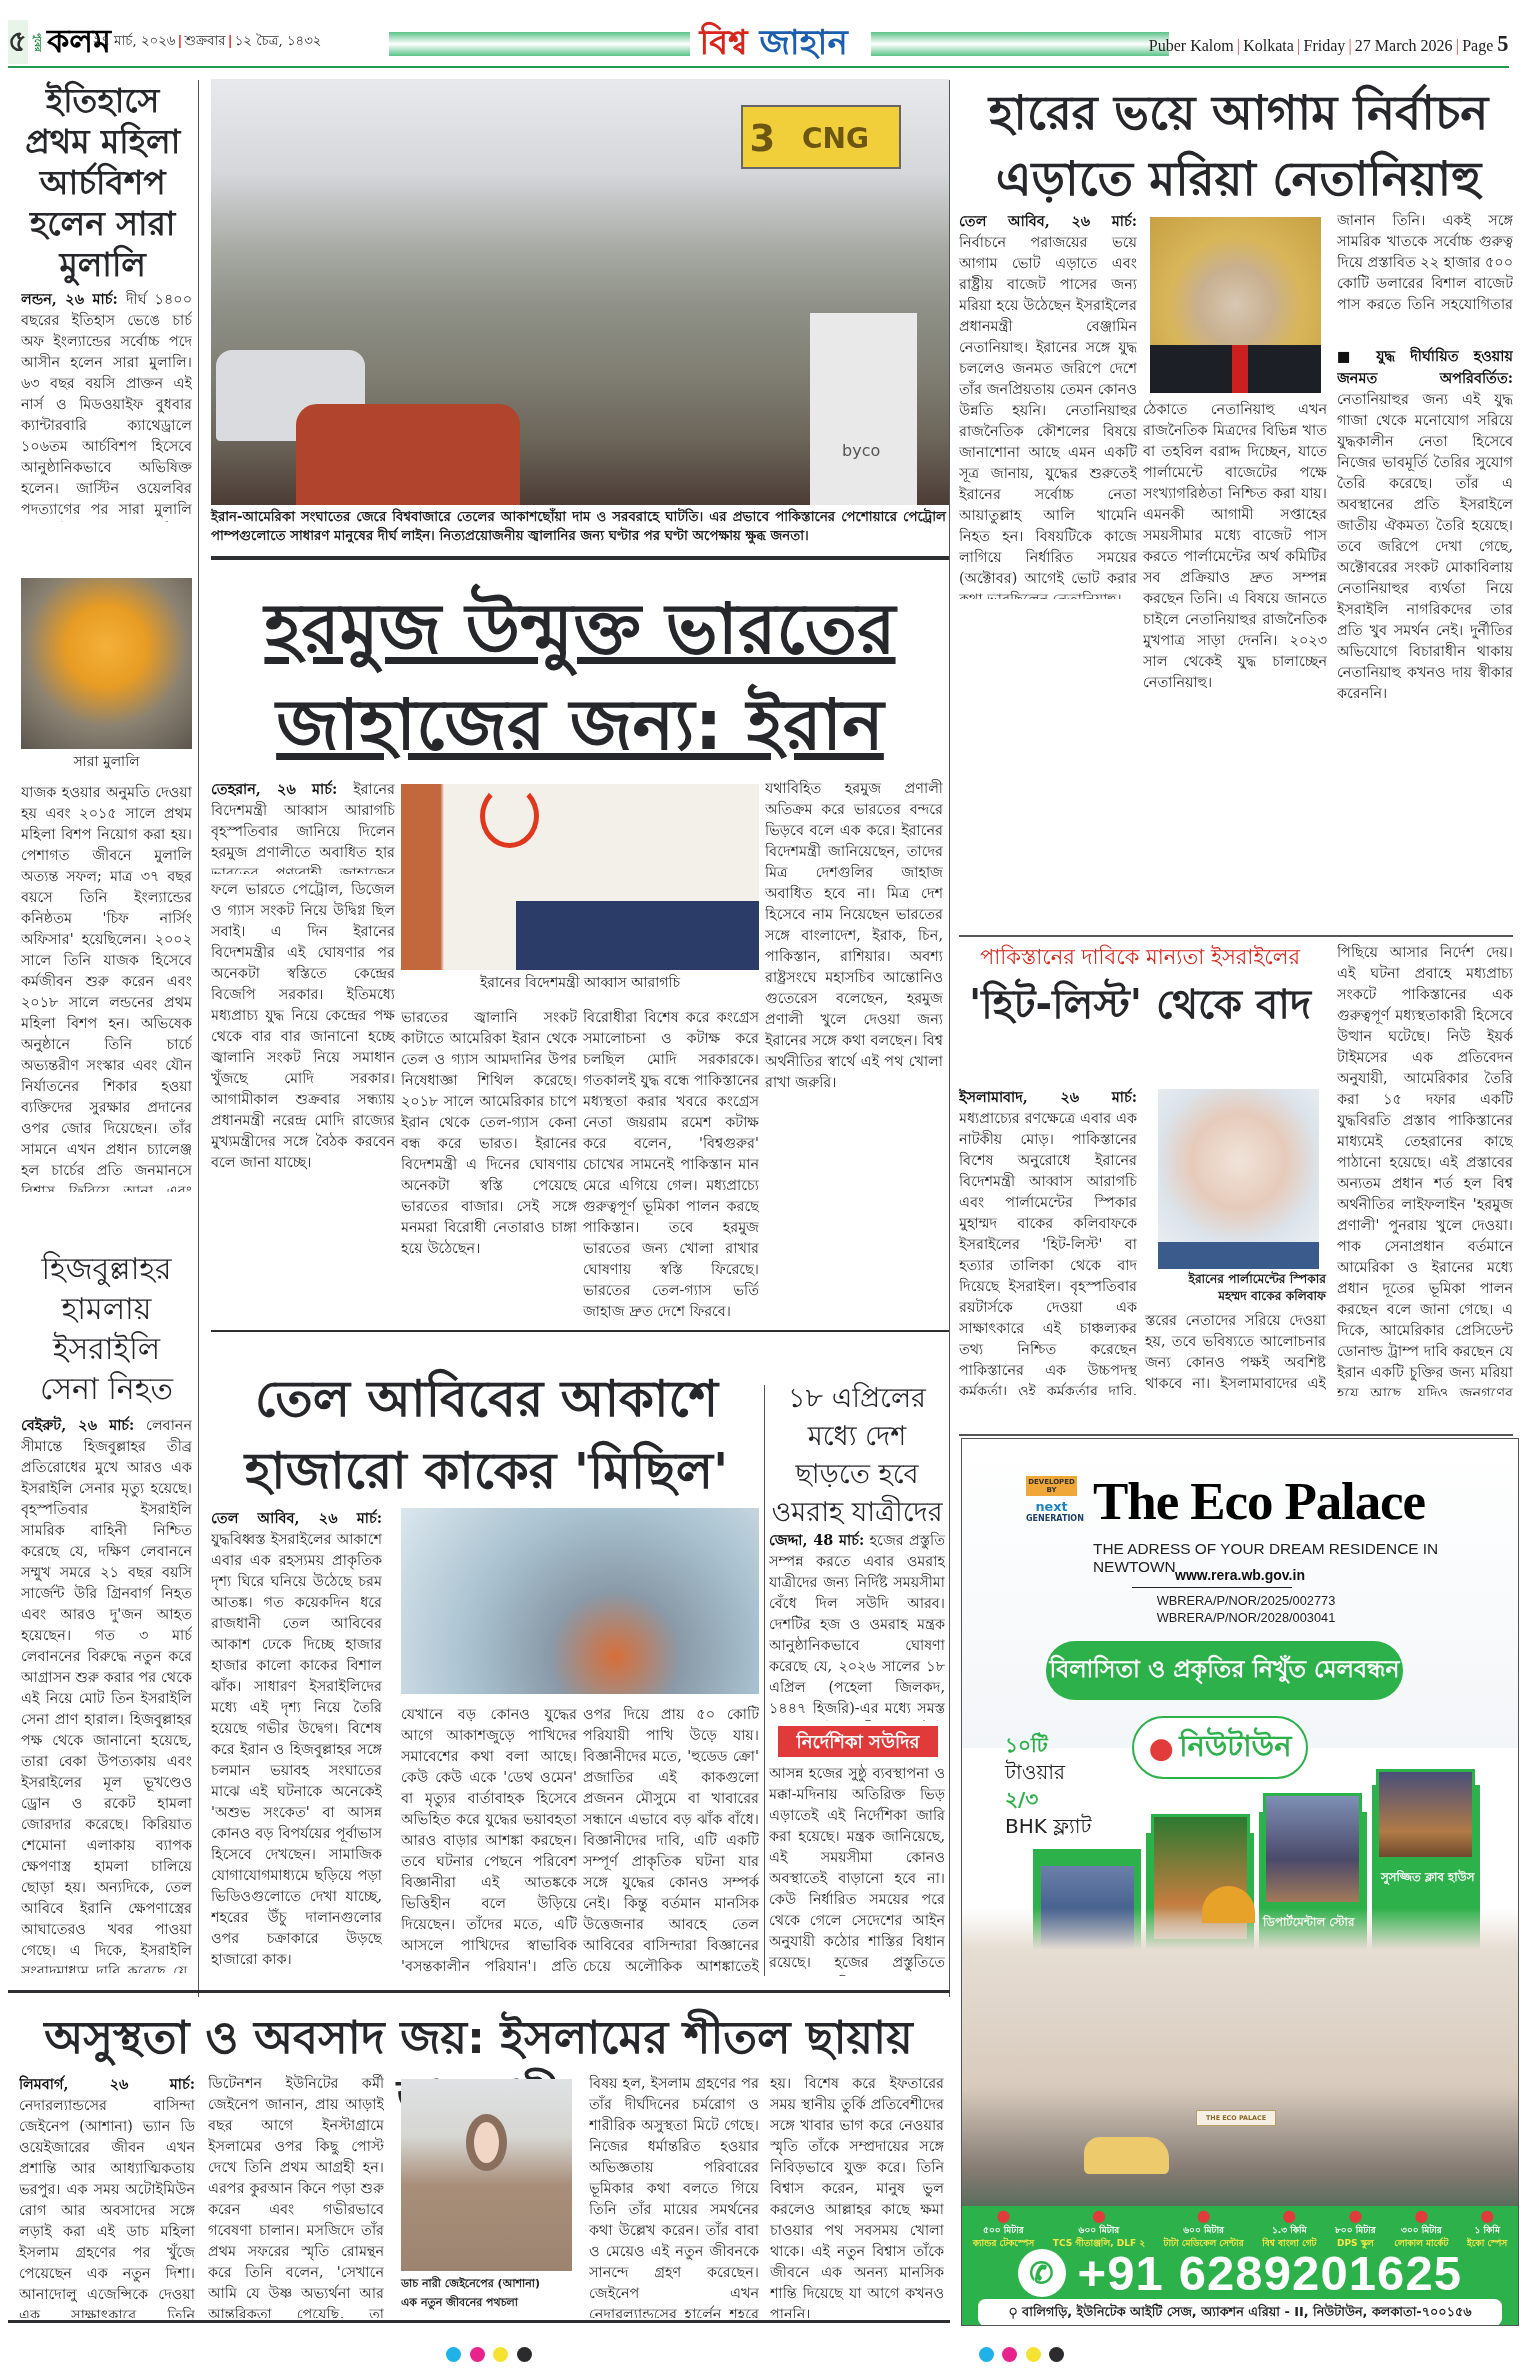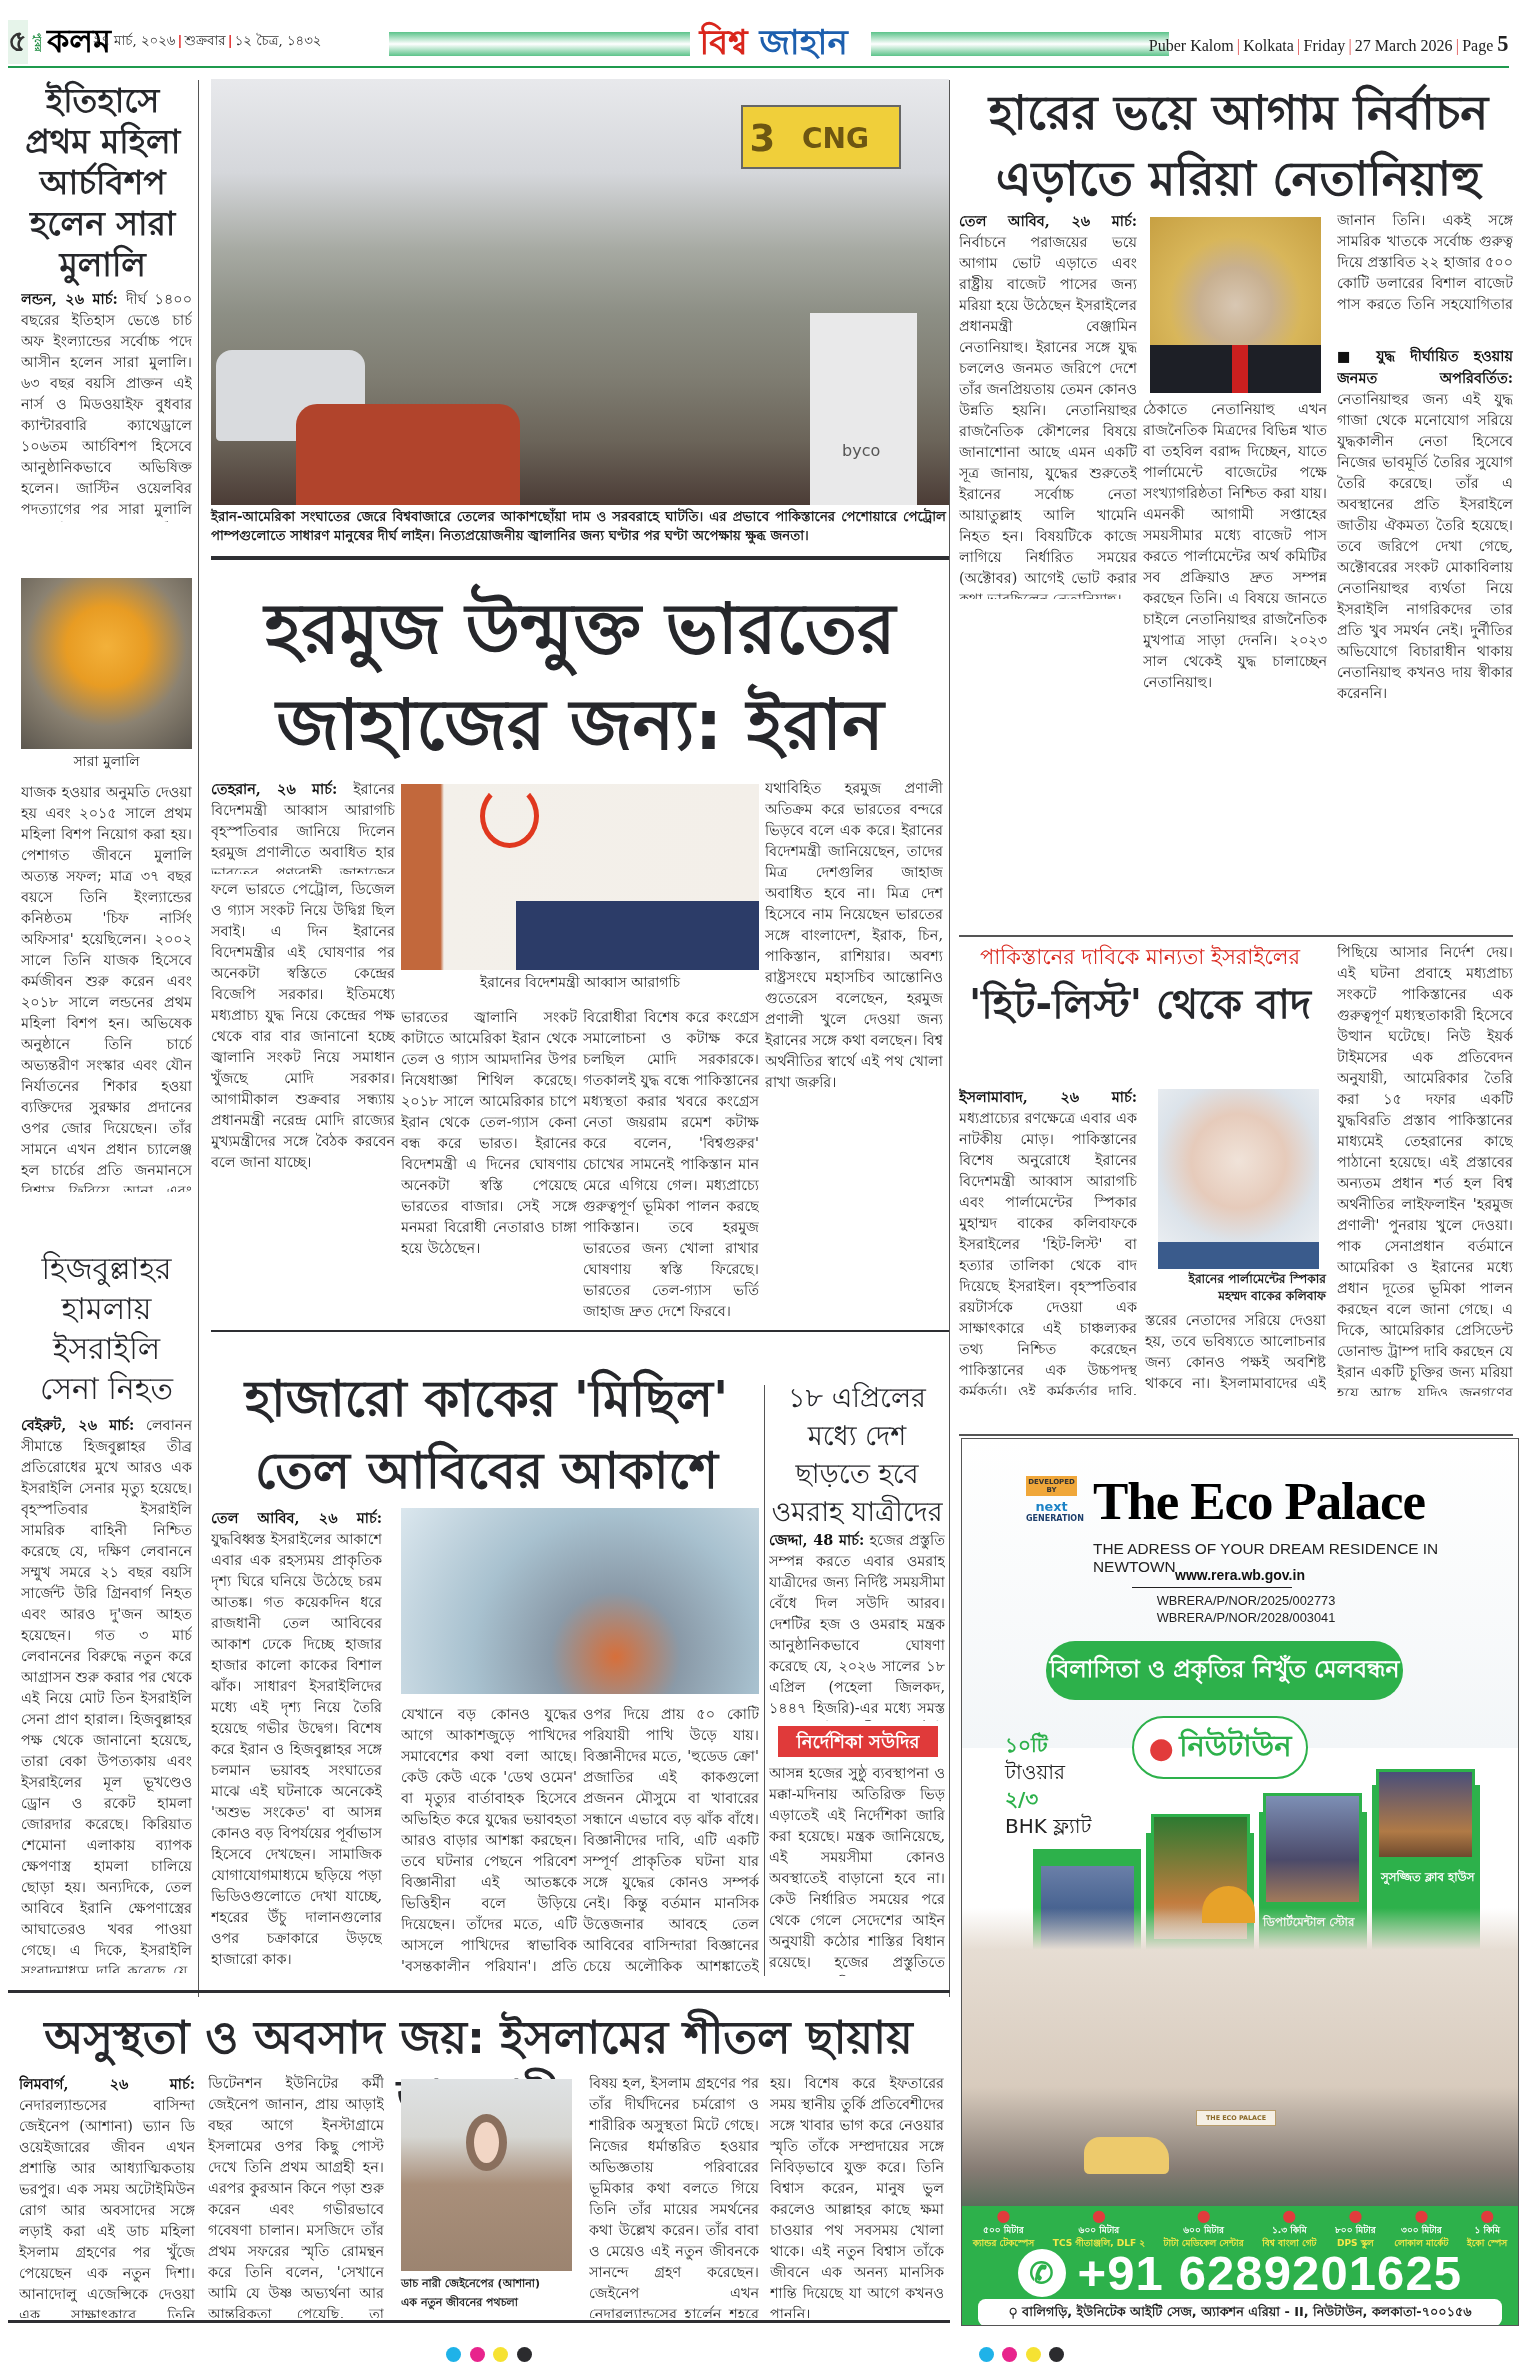--- a/index.html
+++ b/index.html
@@ -144,43 +144,43 @@
     <div class="car-red"></div>
     <div class="pump">
       <span style="position:absolute; left:32px; top:128px; font-size:16px; color:#555;">byco</span>
     </div>
   </div>
   <figcaption class="caption abs" style="left:211px; top:507px; width:735px; font-size:13.3px; line-height:19px; font-weight:bold; text-align:justify;">ইরান-আমেরিকা সংঘাতের জেরে বিশ্ববাজারে তেলের আকাশছোঁয়া দাম ও সরবরাহে ঘাটতি। এর প্রভাবে পাকিস্তানের পেশোয়ারে পেট্রোল পাম্পগুলোতে সাধারণ মানুষের দীর্ঘ লাইন। নিত্যপ্রয়োজনীয় জ্বালানির জন্য ঘণ্টার পর ঘণ্টা অপেক্ষায় ক্ষুব্ধ জনতা।</figcaption>
 </figure>
 <div class="hrule" style="left:211px; top:556px; width:738px;"></div>
 
 <article>
-  <h1 class="hl abs" style="left:211px; top:581px; width:738px; font-size:70px; line-height:96px;">
+  <h1 class="hl abs" style="left:211px; top:581px; width:738px; font-size:70px; line-height:96px;text-decoration:underline;">
     <span style="display:block;">হরমুজ উন্মুক্ত ভারতের</span>
     <span style="display:block;">জাহাজের জন্য: ইরান</span>
   </h1>
   <div class="body-text abs" style="left:211px; top:778px; width:184px; height:96px;">
     <b>তেহরান, ২৬ মার্চ:</b> <span>ইরানের বিদেশমন্ত্রী আব্বাস আরাগচি বৃহস্পতিবার জানিয়ে দিলেন হরমুজ প্রণালীতে অবাধিত হার ভারতের পণ্যবাহী জাহাজের জন্য। এই ঘোষণার পর ভারতের জ্বালানি সংকট নিয়ে তীব্র উদ্বেগের কিছুটা উপশম হতে পারে। যদিও ইতিপূর্বে ভারতের ৫টি তেল ও গ্যাসবাহী জাহাজকে ভারতে প্রবেশের অনুমতি দিয়েছে ইরান। এখনও ভারতের প্রায় দু'ডজন জাহাজ হরমুজ প্রণালীতে আটকে রয়েছে।</span>
   </div>
   <div class="body-text abs" style="left:211px; top:879px; width:184px; height:447px;">ফলে ভারতে পেট্রোল, ডিজেল ও গ্যাস সংকট নিয়ে উদ্বিগ্ন ছিল সবাই। এ দিন ইরানের বিদেশমন্ত্রীর এই ঘোষণার পর অনেকটা স্বস্তিতে কেন্দ্রের বিজেপি সরকার। ইতিমধ্যে মধ্যপ্রাচ্য যুদ্ধ নিয়ে কেন্দ্রের পক্ষ থেকে বার বার জানানো হচ্ছে জ্বালানি সংকট নিয়ে সমাধান খুঁজছে মোদি সরকার। আগামীকাল শুক্রবার সন্ধ্যায় প্রধানমন্ত্রী নরেন্দ্র মোদি রাজ্যের মুখ্যমন্ত্রীদের সঙ্গে বৈঠক করবেন বলে জানা যাচ্ছে।</div>
   <div class="photo ph-arag" style="left:401px; top:784px; width:358px; height:186px;">
     <div class="flag"></div>
     <div class="suit"></div>
   </div>
   <div class="caption abs" style="left:401px; top:973px; width:358px; text-align:center;">ইরানের বিদেশমন্ত্রী আব্বাস আরাগচি</div>
   <div class="body-text abs" style="left:401px; top:1007px; width:176px; height:320px;">ভারতের জ্বালানি সংকট কাটাতে আমেরিকা ইরান থেকে তেল ও গ্যাস আমদানির উপর নিষেধাজ্ঞা শিথিল করেছে। ২০১৮ সালে আমেরিকার চাপে ইরান থেকে তেল-গ্যাস কেনা বন্ধ করে ভারত। ইরানের বিদেশমন্ত্রী এ দিনের ঘোষণায় অনেকটা স্বস্তি পেয়েছে ভারতের বাজার। সেই সঙ্গে মনমরা বিরোধী নেতারাও চাঙ্গা হয়ে উঠেছেন।</div>
   <div class="body-text abs" style="left:583px; top:1007px; width:176px; height:320px;">বিরোধীরা বিশেষ করে কংগ্রেস সমালোচনা ও কটাক্ষ করে চলছিল মোদি সরকারকে। গতকালই যুদ্ধ বন্ধে পাকিস্তানের মধ্যস্থতা করার খবরে কংগ্রেস নেতা জয়রাম রমেশ কটাক্ষ করে বলেন, 'বিশ্বগুরুর' চোখের সামনেই পাকিস্তান মান মেরে এগিয়ে গেল। মধ্যপ্রাচ্যে গুরুত্বপূর্ণ ভূমিকা পালন করছে পাকিস্তান। তবে হরমুজ ভারতের জন্য খোলা রাখার ঘোষণায় স্বস্তি ফিরেছে। ভারতের তেল-গ্যাস ভর্তি জাহাজ দ্রুত দেশে ফিরবে।</div>
   <div class="body-text abs" style="left:765px; top:778px; width:178px; height:549px;">যথাবিহিত হরমুজ প্রণালী অতিক্রম করে ভারতের বন্দরে ভিড়বে বলে এক করে। ইরানের বিদেশমন্ত্রী জানিয়েছেন, তাদের মিত্র দেশগুলির জাহাজ অবাধিত হবে না। মিত্র দেশ হিসেবে নাম নিয়েছেন ভারতের সঙ্গে বাংলাদেশ, ইরাক, চিন, পাকিস্তান, রাশিয়ার। অবশ্য রাষ্ট্রসংঘে মহাসচিব আন্তোনিও গুতেরেস বলেছেন, হরমুজ প্রণালী খুলে দেওয়া জন্য ইরানের সঙ্গে কথা বলছেন। বিশ্ব অর্থনীতির স্বার্থে এই পথ খোলা রাখা জরুরি।</div>
 </article>
 <div class="hrule" style="left:211px; top:1330px; width:738px; height:2.1px;"></div>
 
 <article>
   <h2 class="hl abs" style="left:211px; top:1363px; width:551px; font-size:50px; line-height:72px;">
+    <span style="display:block;">তেল আবিবের আকাশে</span>
     <span style="display:block;">হাজারো কাকের 'মিছিল'</span>
-    <span style="display:block;">তেল আবিবের আকাশে</span>
   </h2>
   <div class="body-text abs" style="left:211px; top:1507px; width:171px; height:469px;">
     <b>তেল আবিব, ২৬ মার্চ:</b> <span>যুদ্ধবিধ্বস্ত ইসরাইলের আকাশে এবার এক রহস্যময় প্রাকৃতিক দৃশ্য ঘিরে ঘনিয়ে উঠেছে চরম আতঙ্ক। গত কয়েকদিন ধরে রাজধানী তেল আবিবের আকাশ ঢেকে দিচ্ছে হাজার হাজার কালো কাকের বিশাল ঝাঁক। সাধারণ ইসরাইলিদের মধ্যে এই দৃশ্য নিয়ে তৈরি হয়েছে গভীর উদ্বেগ। বিশেষ করে ইরান ও হিজবুল্লাহর সঙ্গে চলমান ভয়াবহ সংঘাতের মাঝে এই ঘটনাকে অনেকেই 'অশুভ সংকেত' বা আসন্ন কোনও বড় বিপর্যয়ের পূর্বাভাস হিসেবে দেখছেন। সামাজিক যোগাযোগমাধ্যমে ছড়িয়ে পড়া ভিডিওগুলোতে দেখা যাচ্ছে, শহরের উঁচু দালানগুলোর ওপর চক্রাকারে উড়ছে হাজারো কাক।</span>
   </div>
   <div class="photo ph-crows" style="left:401px; top:1508px; width:358px; height:186px;"></div>
   <div class="body-text abs" style="left:401px; top:1704px; width:176px; height:272px;">যেখানে বড় কোনও যুদ্ধের আগে আকাশজুড়ে পাখিদের সমাবেশের কথা বলা আছে। কেউ কেউ একে 'ডেথ ওমেন' বা মৃত্যুর বার্তাবাহক হিসেবে অভিহিত করে যুদ্ধের ভয়াবহতা আরও বাড়ার আশঙ্কা করছেন। তবে ঘটনার পেছনে পরিবেশ বিজ্ঞানীরা এই আতঙ্ককে ভিত্তিহীন বলে উড়িয়ে দিয়েছেন। তাঁদের মতে, এটি আসলে পাখিদের স্বাভাবিক 'বসন্তকালীন পরিযান'। প্রতি বছর মার্চ মাসে ইসরাইলের</div>
   <div class="body-text abs" style="left:583px; top:1704px; width:176px; height:272px;">ওপর দিয়ে প্রায় ৫০ কোটি পরিযায়ী পাখি উড়ে যায়। বিজ্ঞানীদের মতে, 'হুডেড ক্রো' প্রজাতির এই কাকগুলো প্রজনন মৌসুমে বা খাবারের সন্ধানে এভাবে বড় ঝাঁক বাঁধে। বিজ্ঞানীদের দাবি, এটি একটি সম্পূর্ণ প্রাকৃতিক ঘটনা যার সঙ্গে যুদ্ধের কোনও সম্পর্ক নেই। কিন্তু বর্তমান মানসিক উত্তেজনার আবহে তেল আবিবের বাসিন্দারা বিজ্ঞানের চেয়ে অলৌকিক আশঙ্কাতেই বেশি ঝুলছেন।</div>
 </article>
 
 <div class="col-rule" style="left:764px; top:1385px; height:591px; width:0.5px;"></div>

